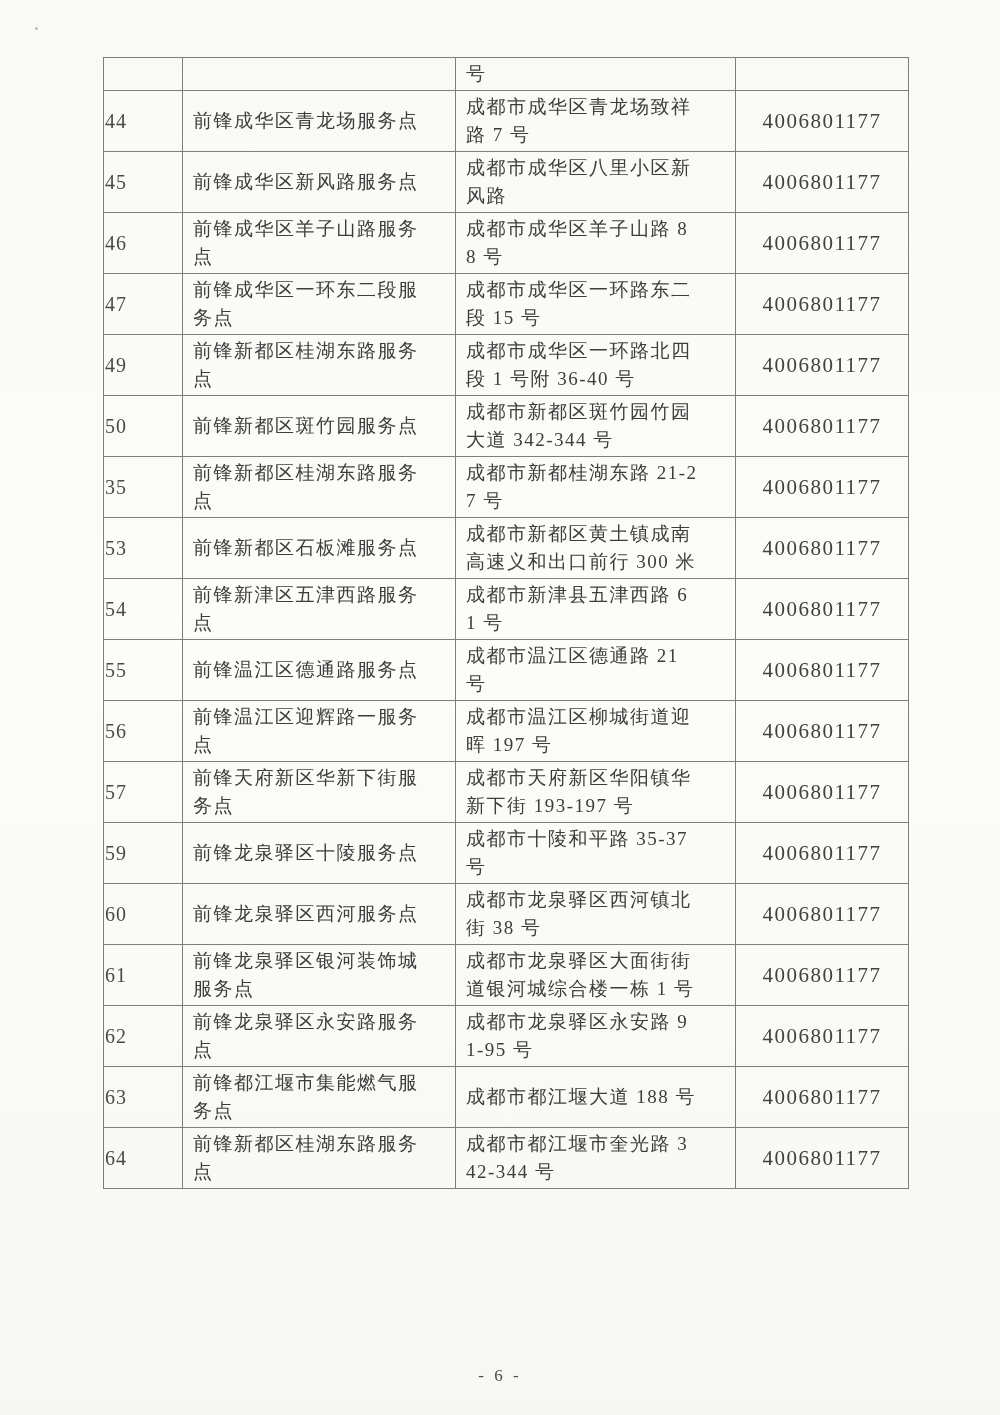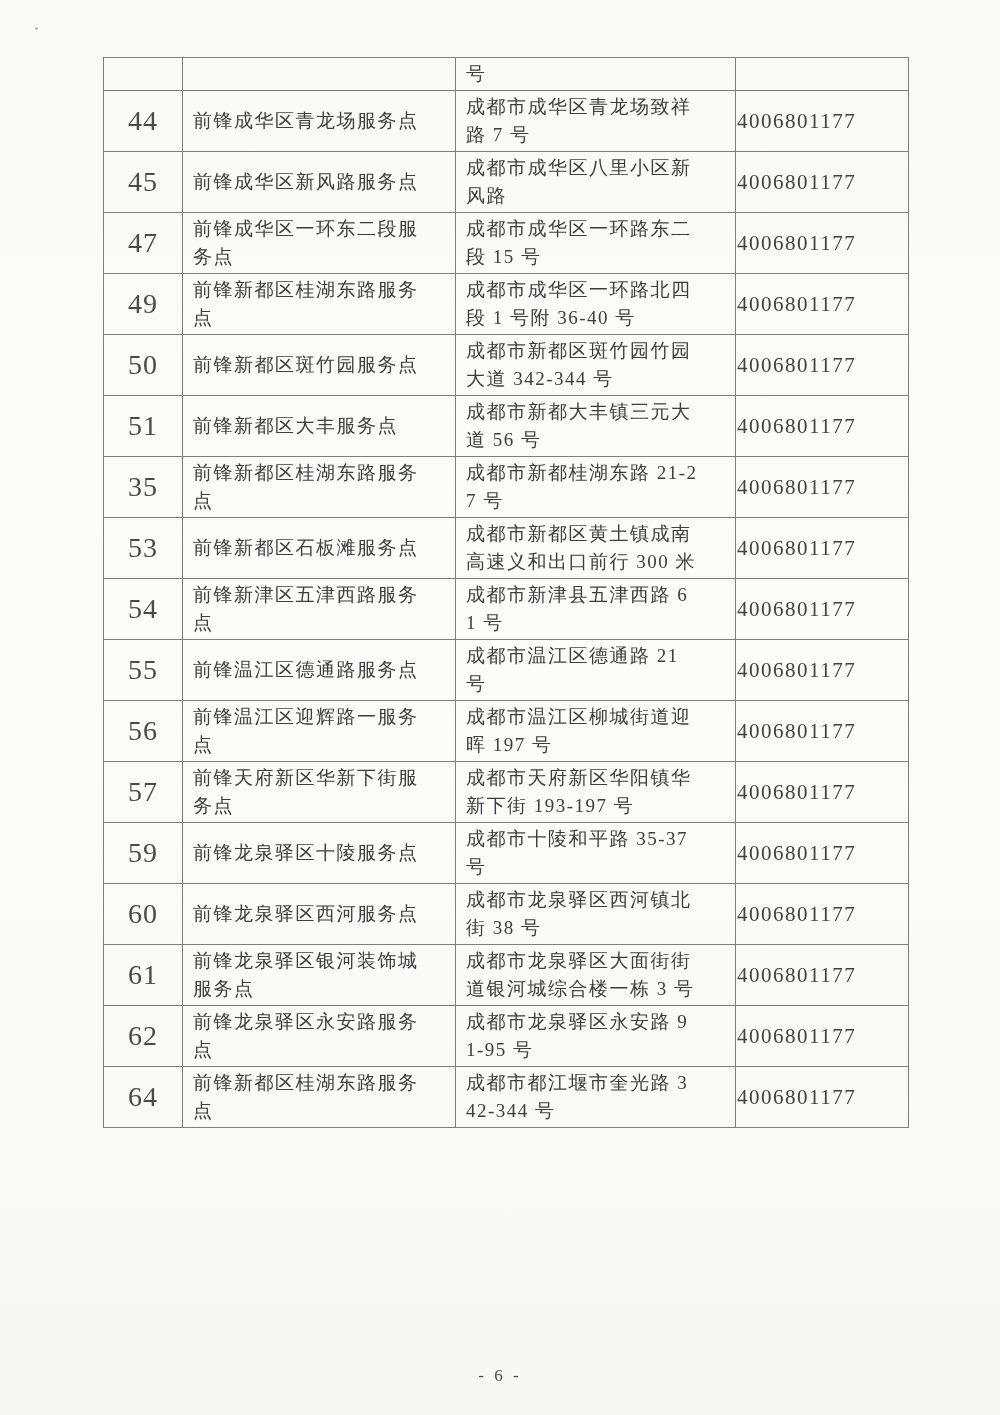--- a/index.html
+++ b/index.html
@@ -39,37 +39,38 @@
     table-layout: fixed;
   }
   table.svc-table td {
     border: 1px solid #7e7e7e;
     vertical-align: middle;
     overflow: hidden;
   }
   tr.data-row { height: 59px; }
   tr.carryover-row { height: 33px; }
   td.num {
-    text-align: center;
-    font-size: 28px;
+    text-align: left;
+    font-size: 20px;
     letter-spacing: 1px;
     color: #4a4a4a;
     margin-top: 8px;
   }
   td.name, td.addr { padding: 2px 0; }
   .cell-inner {
     padding-left: 10px;
     width: 232px;
     font-size: 19px;
     letter-spacing: 1.5px;
     line-height: 28px;
     color: #3d3d3d;
     word-break: break-all;
   }
   td.phone {
+    text-align: center;
     font-size: 21px;
     letter-spacing: 1.5px;
     color: #414141;
   }
   .footer {
     position: absolute;
     left: 0;
     top: 1366px;
     width: 100%;
     text-align: center;
@@ -118,20 +119,30 @@
     <td class="num">45</td>
     <td class="name">
       <div class="cell-inner">前锋成华区新风路服务点</div>
     </td>
     <td class="addr">
       <div class="cell-inner">成都市成华区八里小区新风路</div>
     </td>
     <td class="phone">4006801177</td>
   </tr>
 
+  <tr class="data-row">
+    <td class="num">46</td>
+    <td class="name">
+      <div class="cell-inner">前锋成华区羊子山路服务点</div>
+    </td>
+    <td class="addr">
+      <div class="cell-inner">成都市成华区羊子山路 88 号</div>
+    </td>
+    <td class="phone">4006801177</td>
+  </tr>
 
   <tr class="data-row">
     <td class="num">47</td>
     <td class="name">
       <div class="cell-inner">前锋成华区一环东二段服务点</div>
     </td>
     <td class="addr">
       <div class="cell-inner">成都市成华区一环路东二段 15 号</div>
     </td>
     <td class="phone">4006801177</td>
@@ -153,30 +164,20 @@
     <td class="num">50</td>
     <td class="name">
       <div class="cell-inner">前锋新都区斑竹园服务点</div>
     </td>
     <td class="addr">
       <div class="cell-inner">成都市新都区斑竹园竹园大道 342-344 号</div>
     </td>
     <td class="phone">4006801177</td>
   </tr>
 
-  <tr class="data-row">
-    <td class="num">51</td>
-    <td class="name">
-      <div class="cell-inner">前锋新都区大丰服务点</div>
-    </td>
-    <td class="addr">
-      <div class="cell-inner">成都市新都大丰镇三元大道 56 号</div>
-    </td>
-    <td class="phone">4006801177</td>
-  </tr>
 
   <tr class="data-row">
     <td class="num">35</td>
     <td class="name">
       <div class="cell-inner">前锋新都区桂湖东路服务点</div>
     </td>
     <td class="addr">
       <div class="cell-inner">成都市新都桂湖东路 21-27 号</div>
     </td>
     <td class="phone">4006801177</td>
@@ -259,36 +260,46 @@
     </td>
     <td class="phone">4006801177</td>
   </tr>
 
   <tr class="data-row">
     <td class="num">61</td>
     <td class="name">
       <div class="cell-inner">前锋龙泉驿区银河装饰城服务点</div>
     </td>
     <td class="addr">
-      <div class="cell-inner">成都市龙泉驿区大面街街道银河城综合楼一栋 3 号</div>
+      <div class="cell-inner">成都市龙泉驿区大面街街道银河城综合楼一栋 1 号</div>
     </td>
     <td class="phone">4006801177</td>
   </tr>
 
   <tr class="data-row">
     <td class="num">62</td>
     <td class="name">
       <div class="cell-inner">前锋龙泉驿区永安路服务点</div>
     </td>
     <td class="addr">
       <div class="cell-inner">成都市龙泉驿区永安路 91-95 号</div>
     </td>
     <td class="phone">4006801177</td>
   </tr>
 
+  <tr class="data-row">
+    <td class="num">63</td>
+    <td class="name">
+      <div class="cell-inner">前锋都江堰市集能燃气服务点</div>
+    </td>
+    <td class="addr">
+      <div class="cell-inner">成都市都江堰大道 188 号</div>
+    </td>
+    <td class="phone">4006801177</td>
+  </tr>
 
   <tr class="data-row">
     <td class="num">64</td>
     <td class="name">
       <div class="cell-inner">前锋新都区桂湖东路服务点</div>
     </td>
     <td class="addr">
       <div class="cell-inner">成都市都江堰市奎光路 342-344 号</div>
     </td>
     <td class="phone">4006801177</td>

